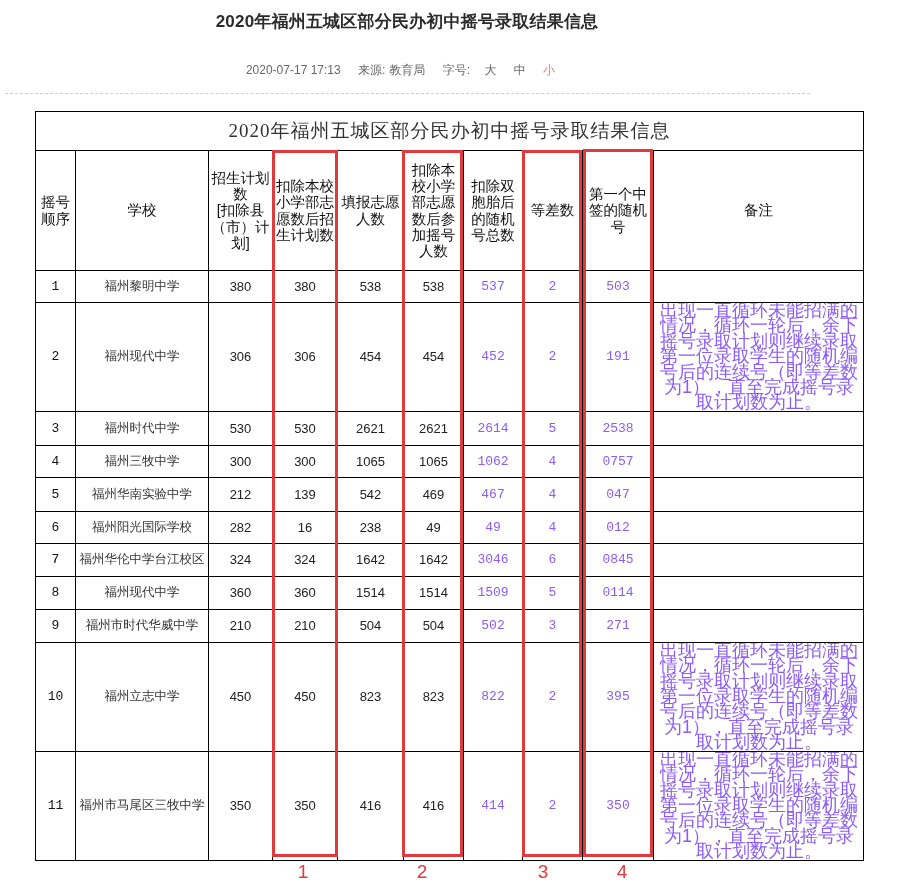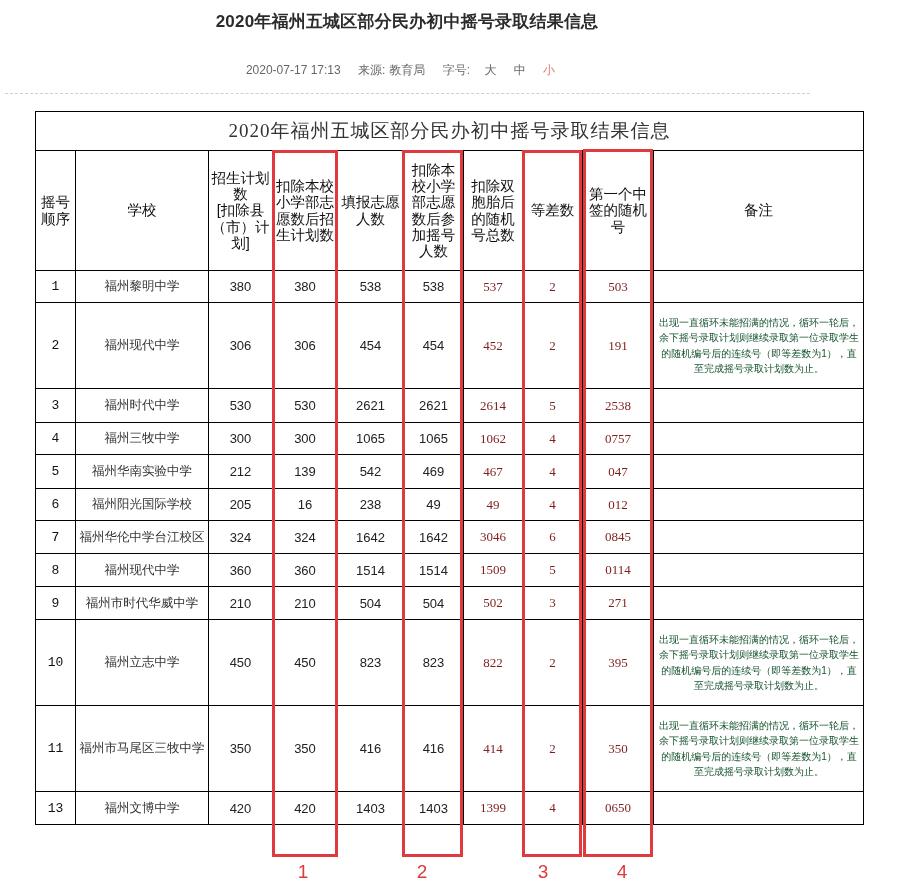--- a/index.html
+++ b/index.html
@@ -24,23 +24,23 @@
     table.result td, table.result th { border: 1px solid #000; padding: 0; text-align: center;
                    vertical-align: middle; font-weight: normal; overflow: hidden; }
 
     .tbl-title { font-family: "Liberation Serif", "DejaVu Serif", serif; font-size: 19px;
                  color: #333; letter-spacing: 1px; }
     .hdr { font-size: 14.5px; line-height: 16.3px; white-space: pre-line; color: #111; }
 
     .c-seq  { font-family: "Liberation Mono", "DejaVu Sans Mono", monospace; font-size: 13px; color: #111; }
     .c-school { font-size: 12.5px; color: #333; white-space: nowrap; }
     .c-num  { font-size: 13px; color: #222; }
-    .c-mono { font-family: Liberation Serif, serif; font-size: 13px; color: #7f1d1d; }
-    .c-remark { font-size: 10px; line-height: 15.4px; text-align: center;
-                padding: 0 2px 0 3px !important; word-break: break-all; color: #14532d; }
+    .c-mono { font-family: Liberation Mono, monospace; font-size: 13px; color: #8b5cf6; }
+    .c-remark { font-size: 18px; line-height: 15.4px; text-align: center;
+                padding: 0 2px 0 3px !important; word-break: break-all; color: #8b5cf6; }
 
     .hl-box { position: absolute; border: 3px solid #e03a3e; box-sizing: border-box; pointer-events: none; }
     .hl-label { position: absolute; top: 861px; width: 30px; margin-left: -15px; text-align: center;
                 font-size: 19px; color: #e03a3e; }
   </style>
 </head>
 <body>
 
 <div class="page-title">2020年福州五城区部分民办初中摇号录取结果信息</div>
 
@@ -160,21 +160,21 @@
     <td class="c-num">542</td>
     <td class="c-num">469</td>
     <td class="c-mono">467</td>
     <td class="c-mono">4</td>
     <td class="c-mono">047</td>
     <td class="c-remark"></td>
   </tr>
   <tr style="height:32px">
     <td class="c-seq">6</td>
     <td class="c-school">福州阳光国际学校</td>
-    <td class="c-num">205</td>
+    <td class="c-num">282</td>
     <td class="c-num">16</td>
     <td class="c-num">238</td>
     <td class="c-num">49</td>
     <td class="c-mono">49</td>
     <td class="c-mono">4</td>
     <td class="c-mono">012</td>
     <td class="c-remark"></td>
   </tr>
   <tr style="height:33px">
     <td class="c-seq">7</td>
@@ -229,32 +229,20 @@
     <td class="c-school">福州市马尾区三牧中学</td>
     <td class="c-num">350</td>
     <td class="c-num">350</td>
     <td class="c-num">416</td>
     <td class="c-num">416</td>
     <td class="c-mono">414</td>
     <td class="c-mono">2</td>
     <td class="c-mono">350</td>
     <td class="c-remark">出现一直循环未能招满的情况，循环一轮后，余下摇号录取计划则继续录取第一位录取学生的随机编号后的连续号（即等差数为1），直至完成摇号录取计划数为止。</td>
   </tr>
-  <tr style="height:33px">
-    <td class="c-seq">13</td>
-    <td class="c-school">福州文博中学</td>
-    <td class="c-num">420</td>
-    <td class="c-num">420</td>
-    <td class="c-num">1403</td>
-    <td class="c-num">1403</td>
-    <td class="c-mono">1399</td>
-    <td class="c-mono">4</td>
-    <td class="c-mono">0650</td>
-    <td class="c-remark"></td>
-  </tr>
 </tbody>
   </table>
 
 <div class="hl-box" style="left:272px; top:150px; width:66px; height:707px;"></div>
 <div class="hl-box" style="left:402px; top:150px; width:61px; height:707px;"></div>
 <div class="hl-box" style="left:522px; top:150px; width:60px; height:707px;"></div>
 <div class="hl-box" style="left:583px; top:149px; width:70px; height:708px;"></div>
 
 <div class="hl-label" style="left:303px;">1</div>
 <div class="hl-label" style="left:422px;">2</div>

